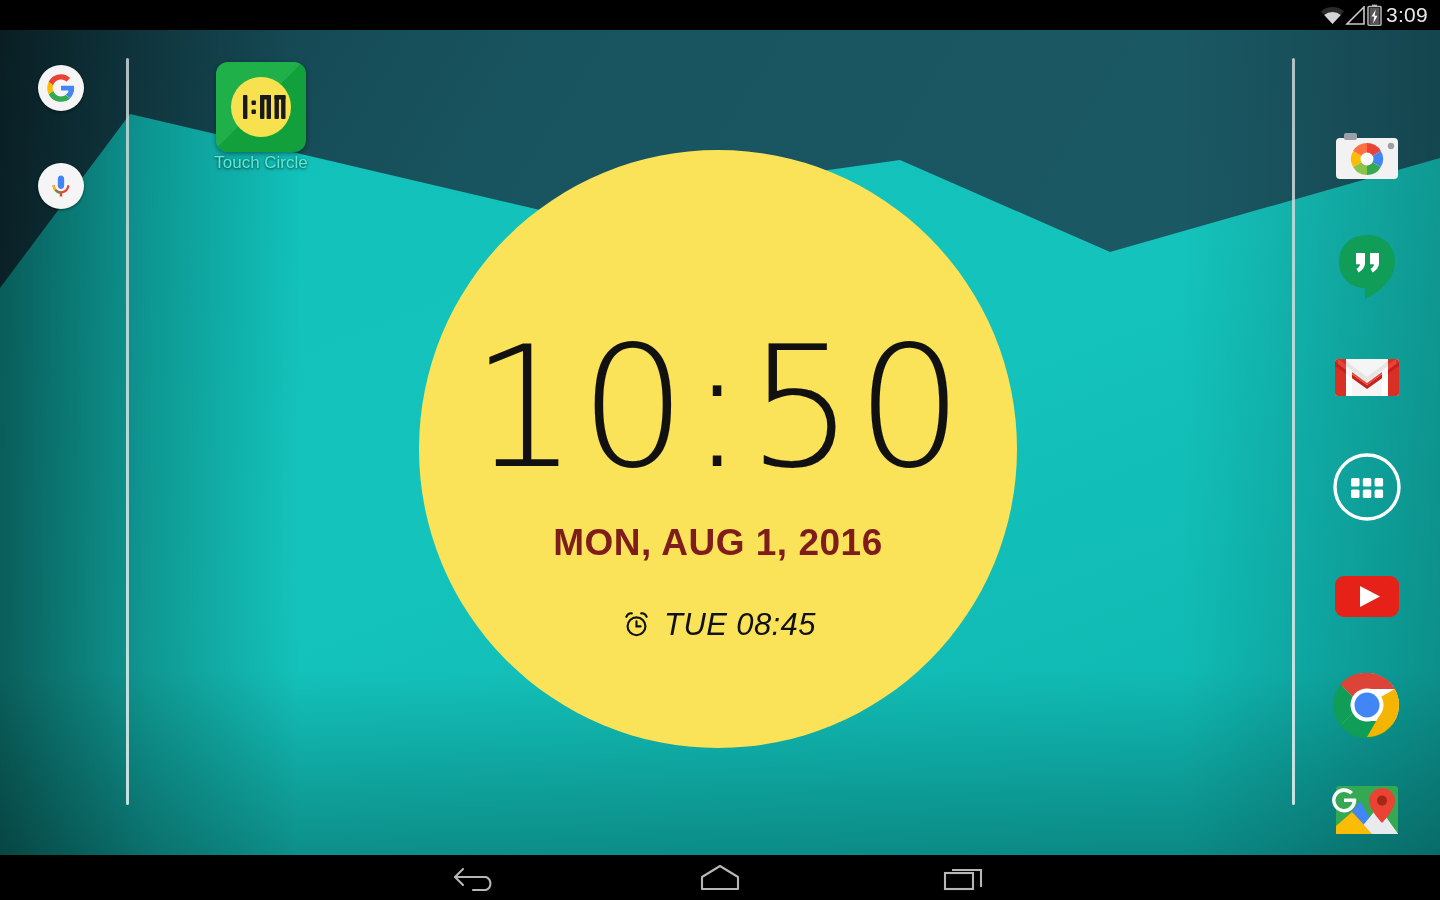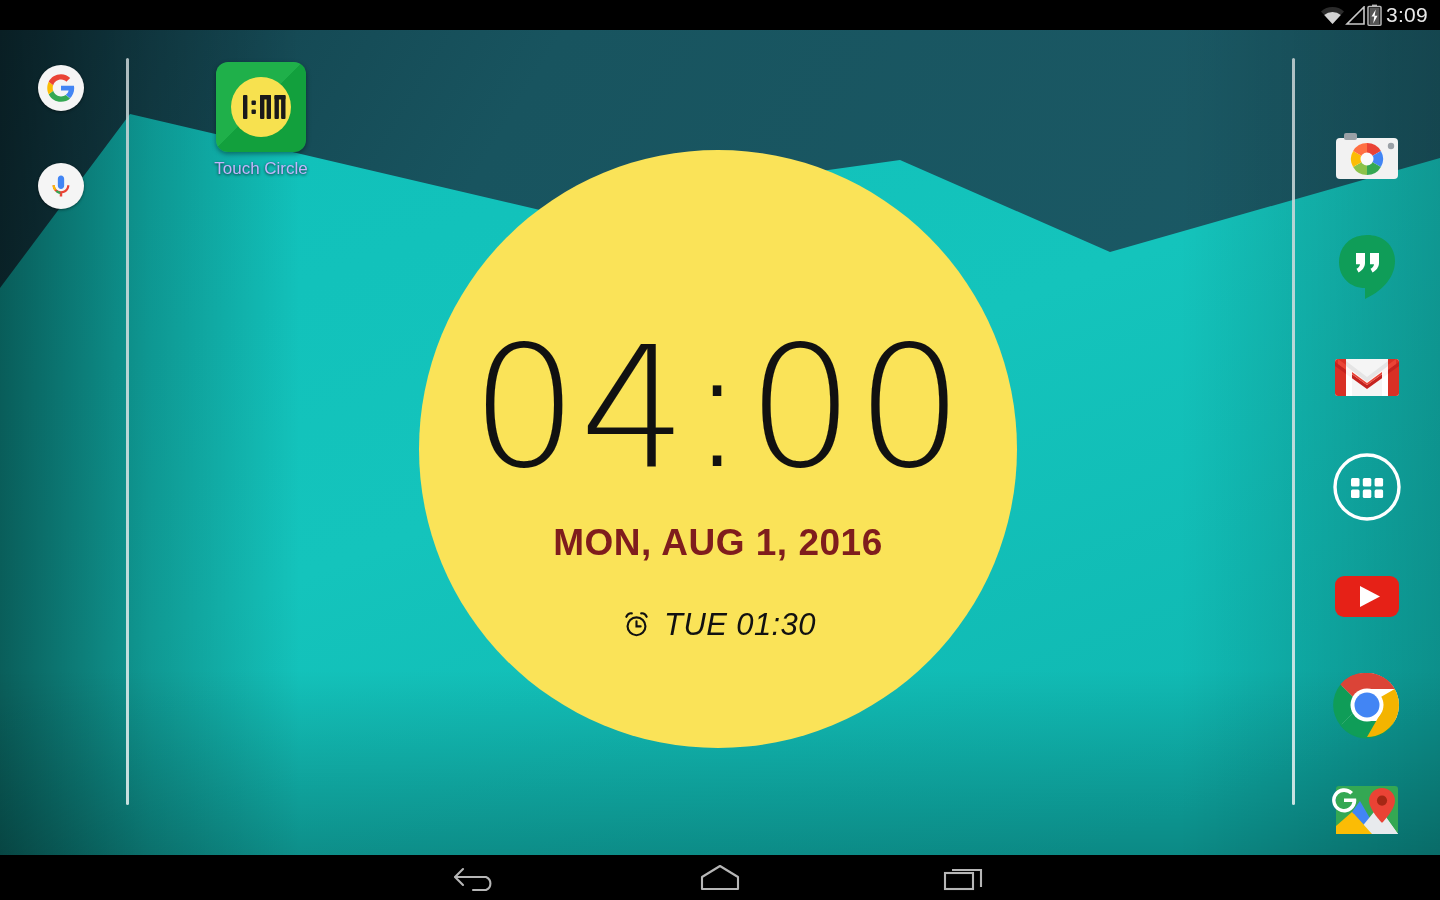--- a/index.html
+++ b/index.html
@@ -93,22 +93,22 @@
     width: 90px; height: 90px;
     margin: 0 auto;
     border-radius: 12px;
     background: linear-gradient(135deg, #1fb04a 0%, #1fb04a 48%, #12a03d 48%, #12a03d 100%);
     box-shadow: 0 2px 5px rgba(0,0,0,.4);
     display: flex;
     align-items: center;
     justify-content: center;
   }
   #touch-circle-label {
-    margin-top: 7px;
-    color: #c4b5fd;
+    margin-top: 1px;
+    color: #5eead4;
     font-size: 17px;
     text-shadow: 0 1px 3px rgba(0,0,0,.75);
     white-space: nowrap;
   }
 
   
   #clock-widget {
     position: absolute;
     left: 419px; top: 120px;
     width: 598px; height: 598px;
@@ -278,32 +278,32 @@
             <rect x="50.5" y="25" width="4.4" height="24" rx="1"></rect>
             <rect x="50.5" y="25" width="11" height="4.4" rx="1"></rect>
             <rect x="57.1" y="25" width="4.4" height="24" rx="1"></rect>
           </g>
         </svg>
       </div>
       <div id="touch-circle-label">Touch Circle</div>
     </div>
 
     <div id="clock-widget">
-      <div id="widget-time">04:00</div>
+      <div id="widget-time">10:50</div>
       <div id="widget-date">MON, AUG 1, 2016</div>
       <div id="widget-alarm-row">
         <svg width="33" height="33" viewBox="0 0 24 24">
           <g fill="none" stroke="#111" stroke-width="1.55" stroke-linecap="round">
             <circle cx="12" cy="13.3" r="6.5"></circle>
             <path d="M12 9.6 V13.4 H15"></path>
             <path d="M4.6 6.4 C5.4 4.7 7.1 3.6 8.6 3.9"></path>
             <path d="M19.4 6.4 C18.6 4.7 16.9 3.6 15.4 3.9"></path>
           </g>
         </svg>
-        <div id="widget-alarm-text">TUE 01:30</div>
+        <div id="widget-alarm-text">TUE 08:45</div>
       </div>
     </div>
 
     <div id="dock">
 
       <div class="dock-item" style="top:62px">
         <svg width="70" height="70" viewBox="0 0 70 70">
           <rect x="4" y="15" width="62" height="41" rx="4" fill="#f2f2f2"></rect>
           <rect x="12" y="10" width="13" height="7" rx="2" fill="#9aa0a6"></rect>
           <circle cx="59" cy="23" r="3.2" fill="#9aa0a6"></circle>

